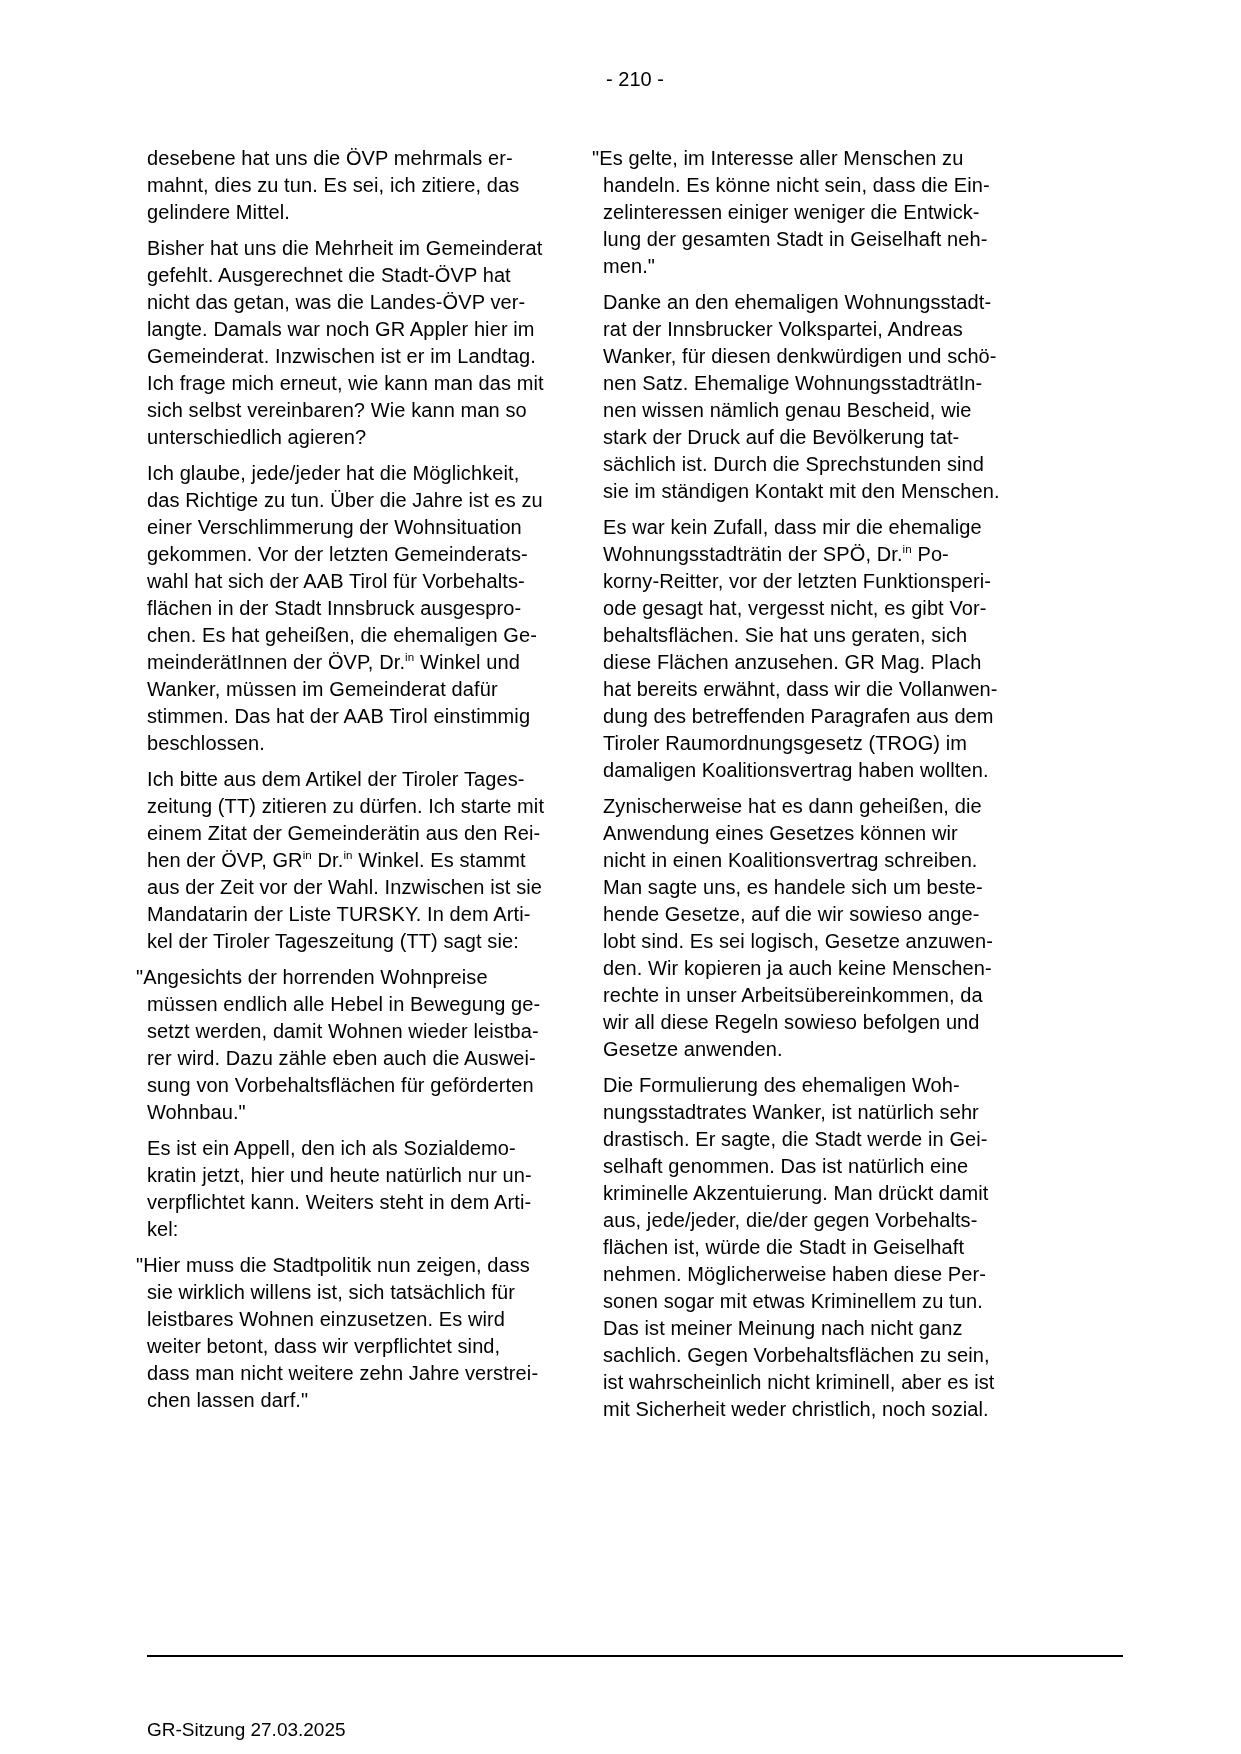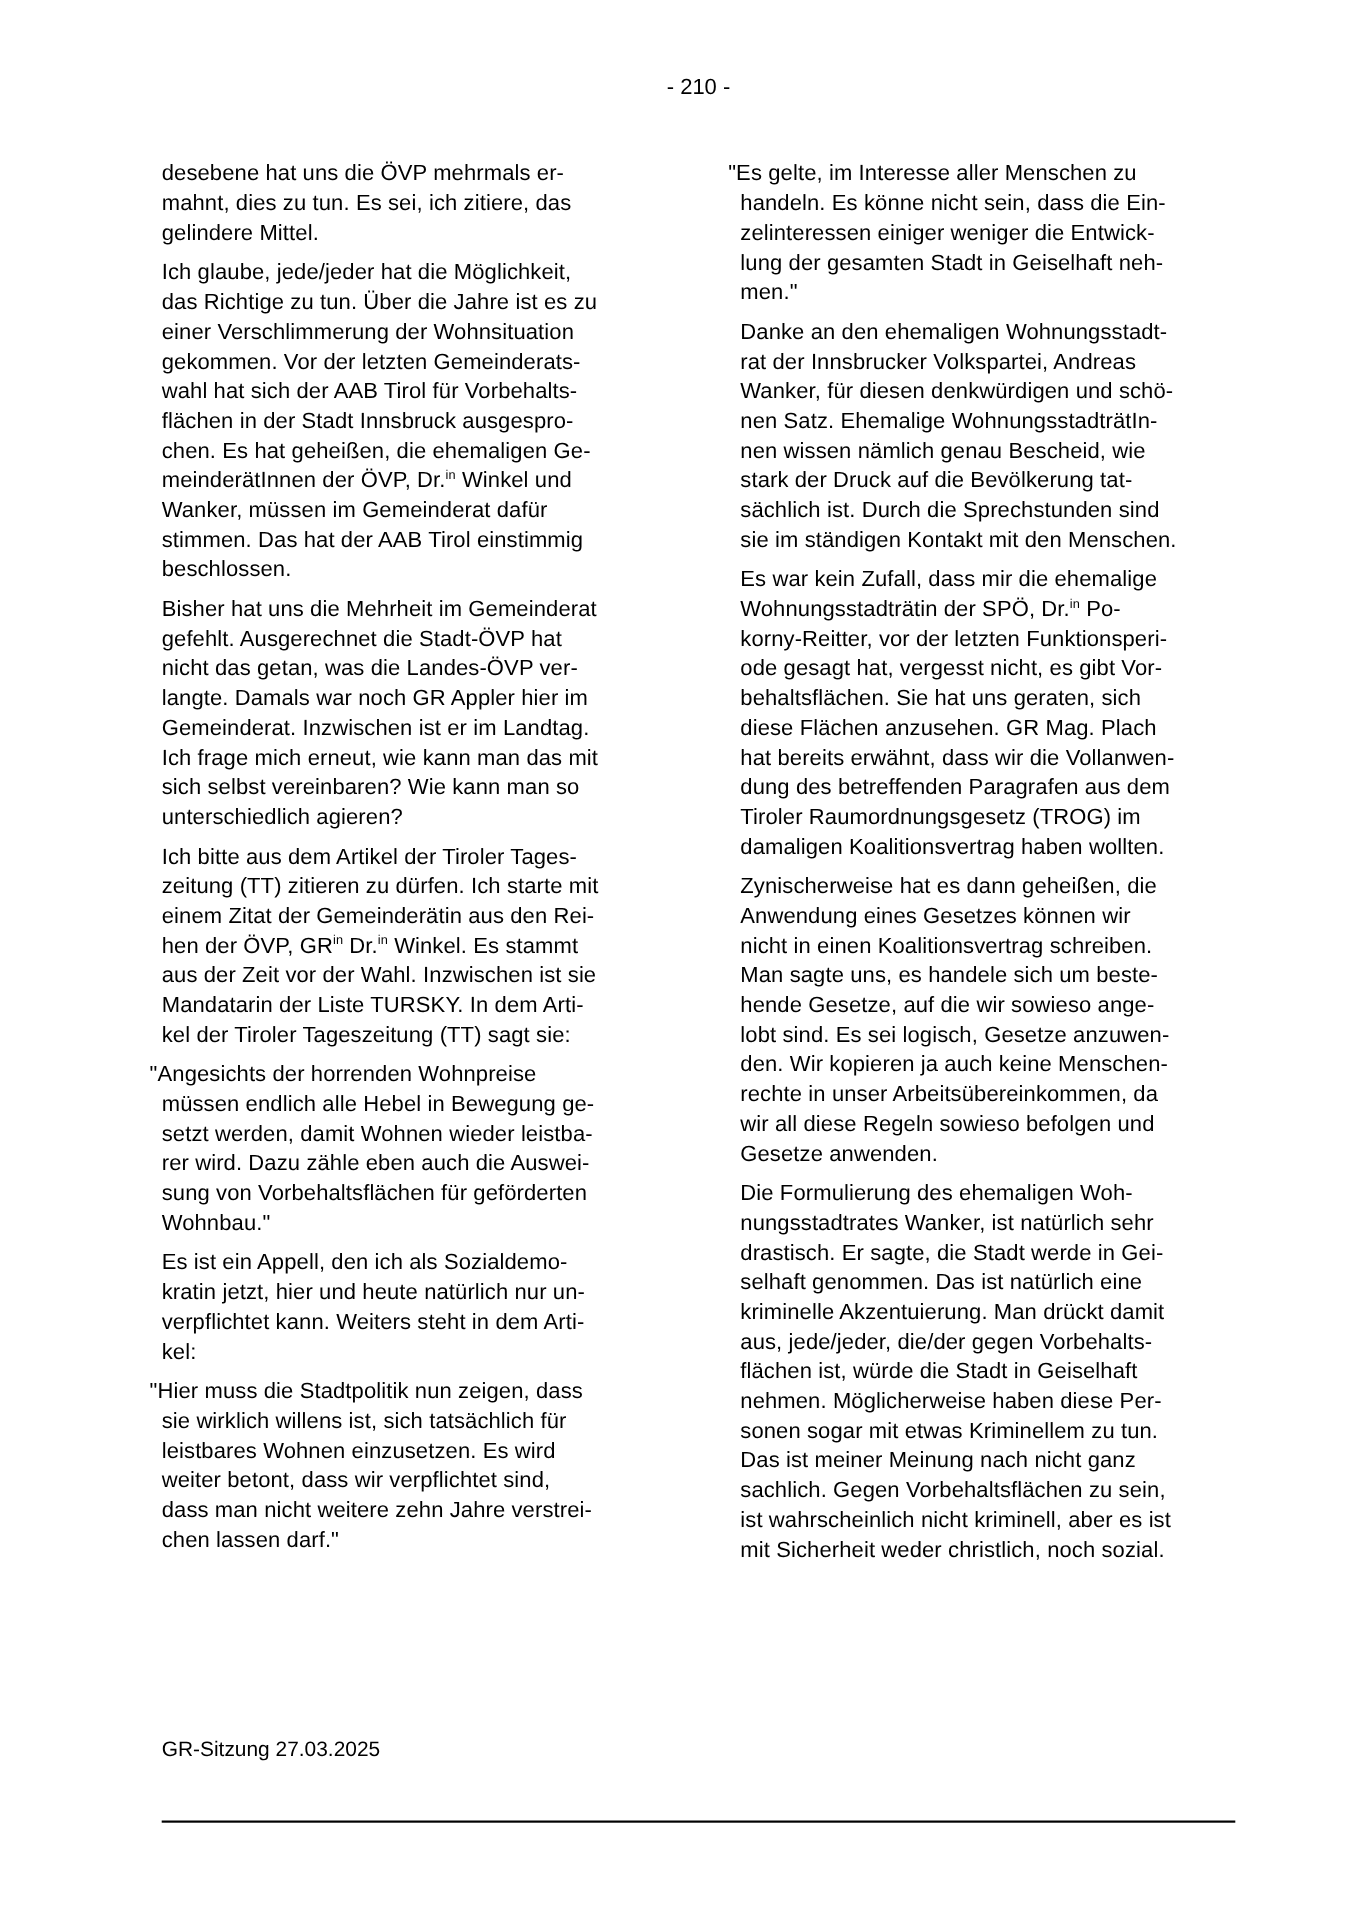--- a/index.html
+++ b/index.html
@@ -28,21 +28,20 @@
     width: 976px;
     text-align: center;
     font-size: 20px;
     line-height: 27px;
   }
   .columns {
     position: absolute;
     top: 145px;
     left: 147px;
     display: flex;
-    gap: 70px;
   }
   .col {
     width: 456px;
     flex: 0 0 456px;
   }
   .para {
     margin: 0 0 9px 0;
     font-size: 20px;
     line-height: 27px;
     white-space: pre-line;
@@ -59,58 +58,58 @@
   .footer-rule {
     position: absolute;
     top: 1655px;
     left: 147px;
     width: 976px;
     height: 0;
     border-top: 2px solid #000000;
   }
   .footer-text {
     position: absolute;
-    top: 1579px;
+    top: 1718px;
     left: 147px;
     font-size: 19px;
     line-height: 24px;
   }
 </style>
 </head>
 <body>
 
 <div class="sheet">
 
   <div class="page-number">- 210 -</div>
 
   <div class="columns">
 
     <div class="col">
       <p class="para">desebene hat uns die ÖVP mehrmals er-
 mahnt, dies zu tun. Es sei, ich zitiere, das
 gelindere Mittel.</p>
+      <p class="para">Bisher hat uns die Mehrheit im Gemeinderat
+gefehlt. Ausgerechnet die Stadt-ÖVP hat
+nicht das getan, was die Landes-ÖVP ver-
+langte. Damals war noch GR Appler hier im
+Gemeinderat. Inzwischen ist er im Landtag.
+Ich frage mich erneut, wie kann man das mit
+sich selbst vereinbaren? Wie kann man so
+unterschiedlich agieren?</p>
       <p class="para">Ich glaube, jede/jeder hat die Möglichkeit,
 das Richtige zu tun. Über die Jahre ist es zu
 einer Verschlimmerung der Wohnsituation
 gekommen. Vor der letzten Gemeinderats-
 wahl hat sich der AAB Tirol für Vorbehalts-
 flächen in der Stadt Innsbruck ausgespro-
 chen. Es hat geheißen, die ehemaligen Ge-
 meinderätInnen der ÖVP, Dr.<sup>in</sup> Winkel und
 Wanker, müssen im Gemeinderat dafür
 stimmen. Das hat der AAB Tirol einstimmig
 beschlossen.</p>
-      <p class="para">Bisher hat uns die Mehrheit im Gemeinderat
-gefehlt. Ausgerechnet die Stadt-ÖVP hat
-nicht das getan, was die Landes-ÖVP ver-
-langte. Damals war noch GR Appler hier im
-Gemeinderat. Inzwischen ist er im Landtag.
-Ich frage mich erneut, wie kann man das mit
-sich selbst vereinbaren? Wie kann man so
-unterschiedlich agieren?</p>
       <p class="para">Ich bitte aus dem Artikel der Tiroler Tages-
 zeitung (TT) zitieren zu dürfen. Ich starte mit
 einem Zitat der Gemeinderätin aus den Rei-
 hen der ÖVP, GR<sup>in</sup> Dr.<sup>in</sup> Winkel. Es stammt
 aus der Zeit vor der Wahl. Inzwischen ist sie
 Mandatarin der Liste TURSKY. In dem Arti-
 kel der Tiroler Tageszeitung (TT) sagt sie:</p>
       <p class="para hang">"Angesichts der horrenden Wohnpreise
 müssen endlich alle Hebel in Bewegung ge-
 setzt werden, damit Wohnen wieder leistba-

